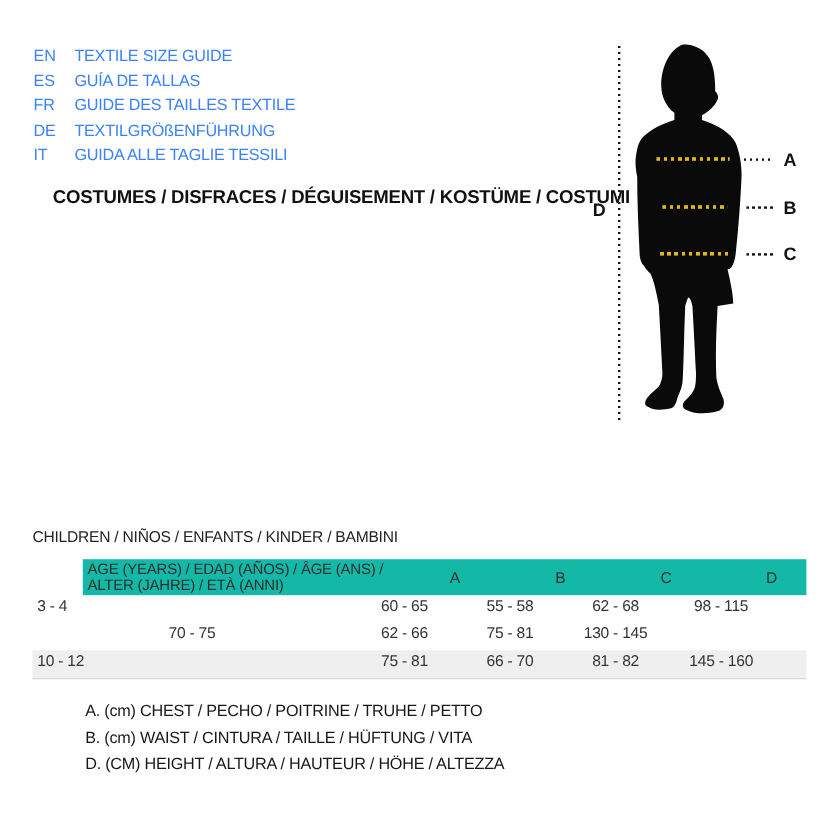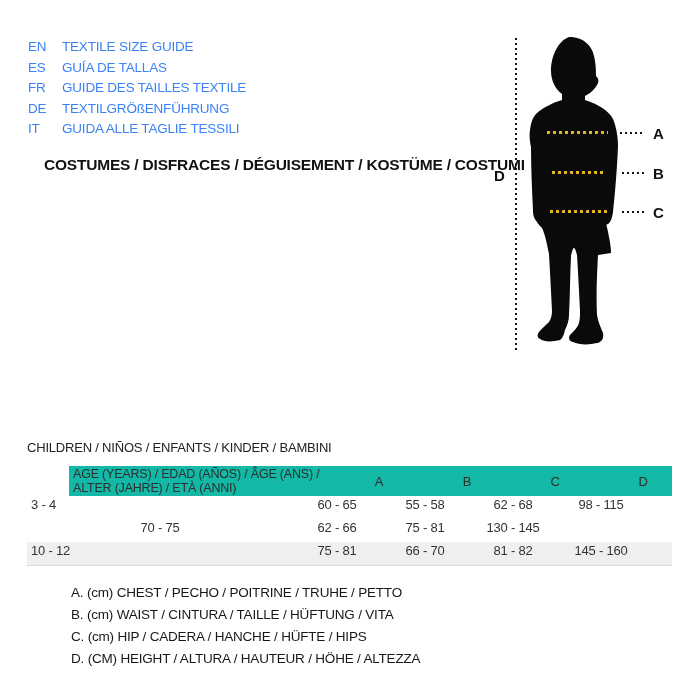--- a/index.html
+++ b/index.html
@@ -165,15 +165,14 @@
     <div class="valcell">66 - 70</div>
     <div class="valcell">81 - 82</div>
     <div class="valcell">145 - 160</div>
     <div></div>
   </div>
 </div>
 
 <div class="abs legend">
   <div class="legend-item">A. (cm) CHEST / PECHO / POITRINE / TRUHE / PETTO</div>
   <div class="legend-item">B. (cm) WAIST / CINTURA / TAILLE / HÜFTUNG / VITA</div>
-  <div class="legend-item">C. (cm) HIP / CADERA / HANCHE / HÜFTE / HIPS</div>
   <div class="legend-item">D. (CM) HEIGHT / ALTURA / HAUTEUR / HÖHE / ALTEZZA</div>
 </div>
 
 </body></html>

